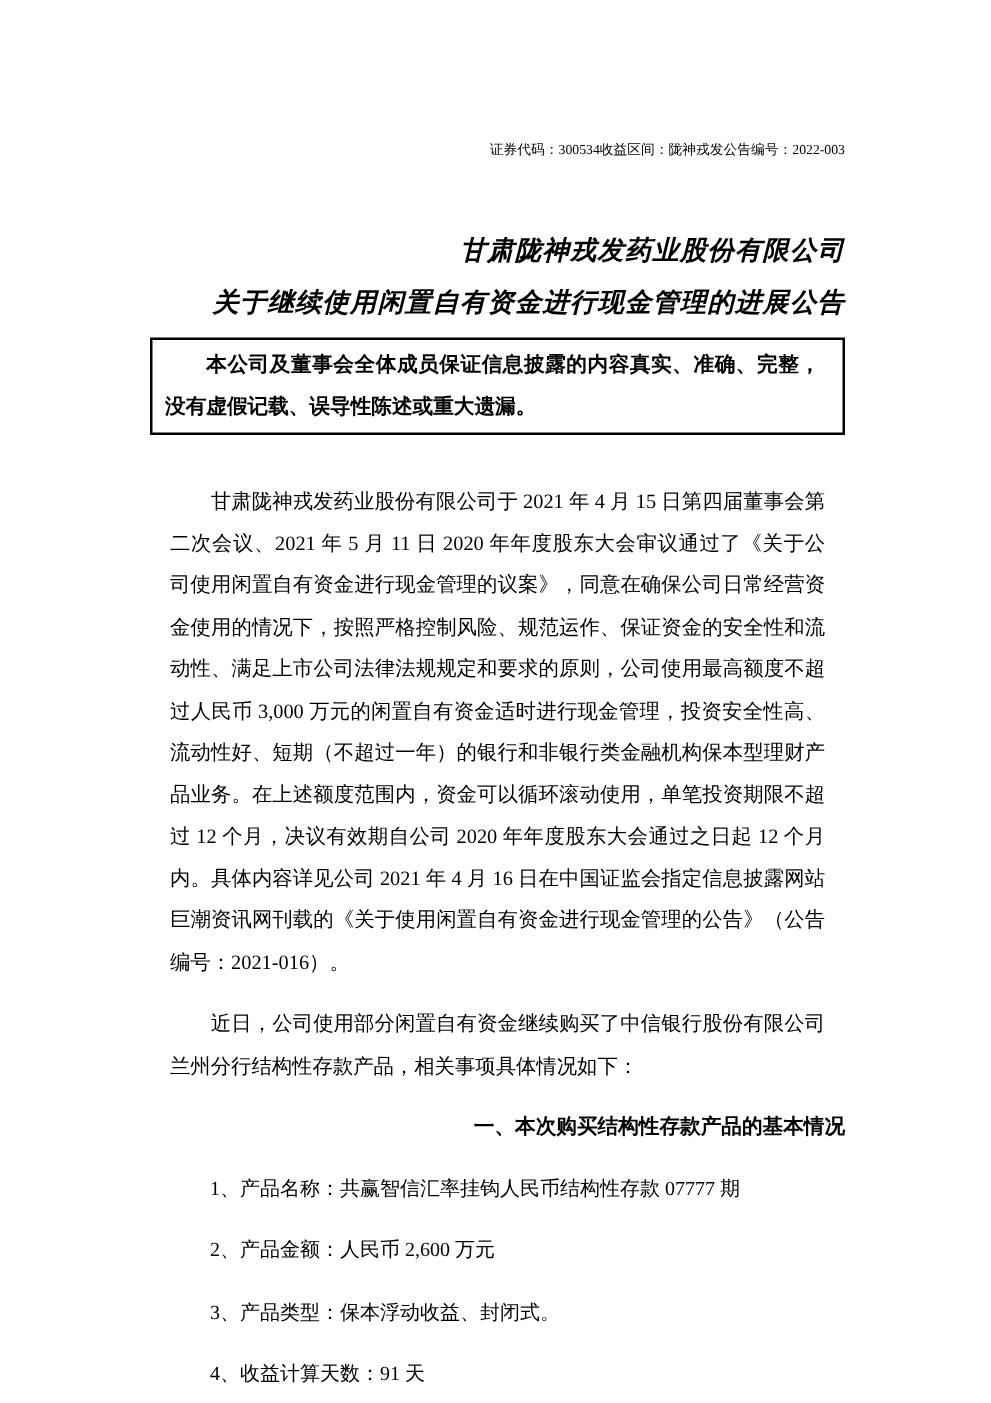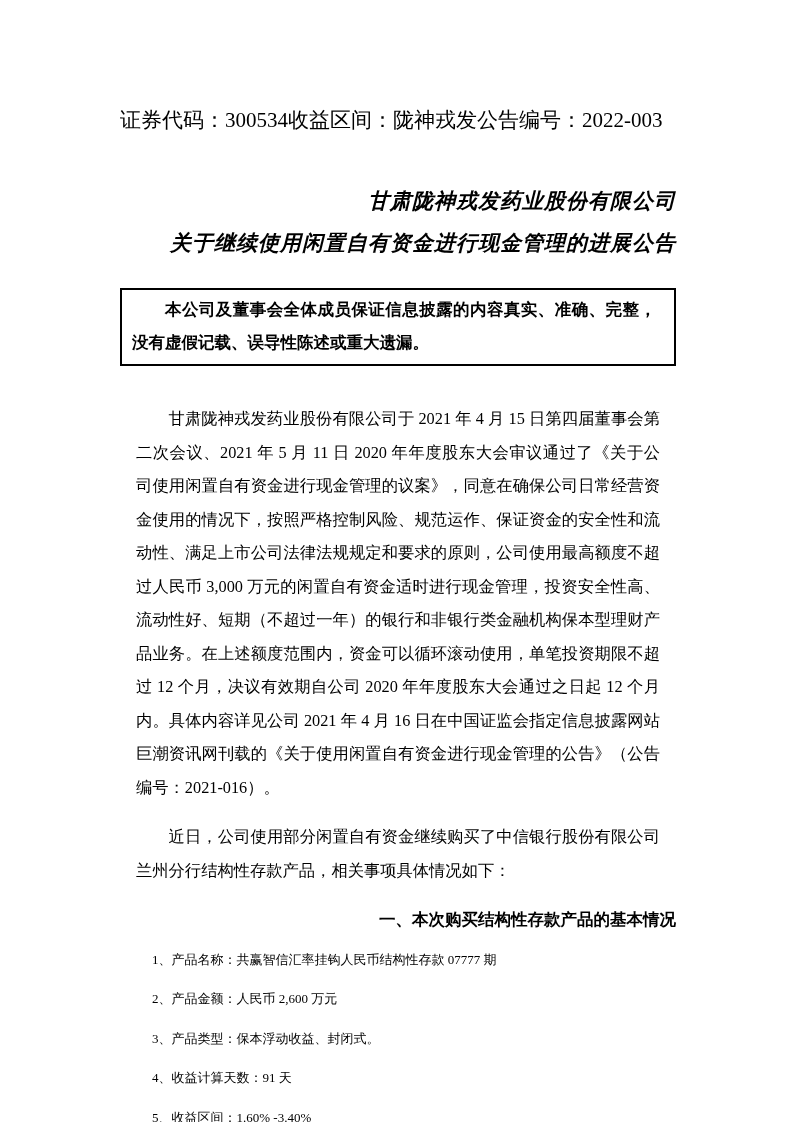--- a/index.html
+++ b/index.html
@@ -14,41 +14,41 @@
     margin: 0 auto;
     background: #ffffff;
     color: #000000;
     box-sizing: border-box;
     padding: 110px 117px 0 120px;
     font-family: "Liberation Serif", "DejaVu Serif", serif;
     overflow: hidden;
   }
   .doc-header {
     display: flex;
-    justify-content: flex-start;
+    justify-content: flex-end;
     align-items: baseline;
-    font-size: 21px;
+    font-size: 11px;
     line-height: 20px;
     white-space: nowrap;
   }
   .title-block {
     margin-top: 50px;
     text-align: right;
     font-style: italic;
   }
   .title-line {
     margin: 0;
     font-family: "Liberation Sans", "DejaVu Sans", sans-serif;
     font-size: 21px;
     font-weight: bold;
     line-height: 42px;
     letter-spacing: 1px;
   }
   .disclaimer-box {
-    margin-top: 24px;
+    margin-top: 6px;
     border: 2px solid #000000;
     padding: 3px 18px 5px 10px;
     box-sizing: border-box;
   }
   .disclaimer-text {
     margin: 0;
     font-weight: bold;
     font-size: 16.5px;
     line-height: 33px;
     text-indent: 2em;
@@ -67,23 +67,23 @@
   .section-heading {
     margin: 0;
     padding-left: 2em;
     font-family: "Liberation Sans", "DejaVu Sans", sans-serif;
     font-size: 16.5px;
     font-weight: bold;
     line-height: 33.5px;
     text-align: right;
   }
   .list-item {
-    margin: 6px;
+    margin: 16px;
     padding-left: 2em;
-    font-size: 13px;
+    font-size: 16px;
     line-height: 33.5px;
   }
 </style>
 </head>
 <body>
 
 <div class="page">
 
   <div class="doc-header">
     <span>证券代码：300534</span>

